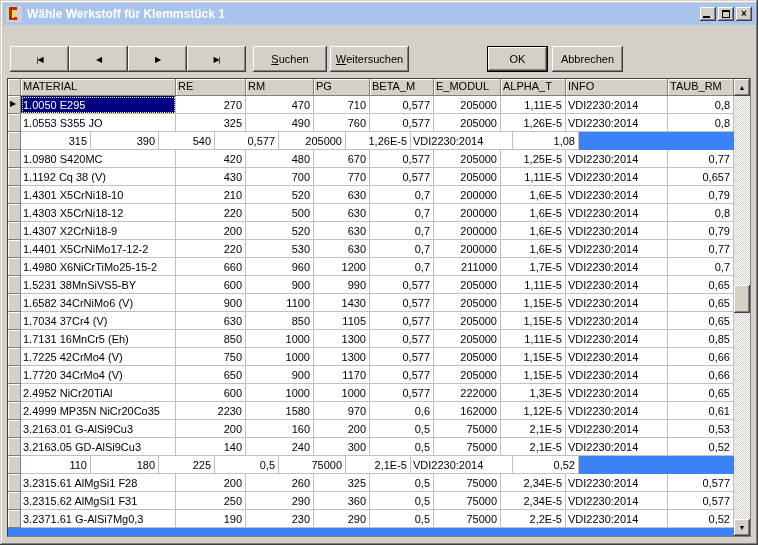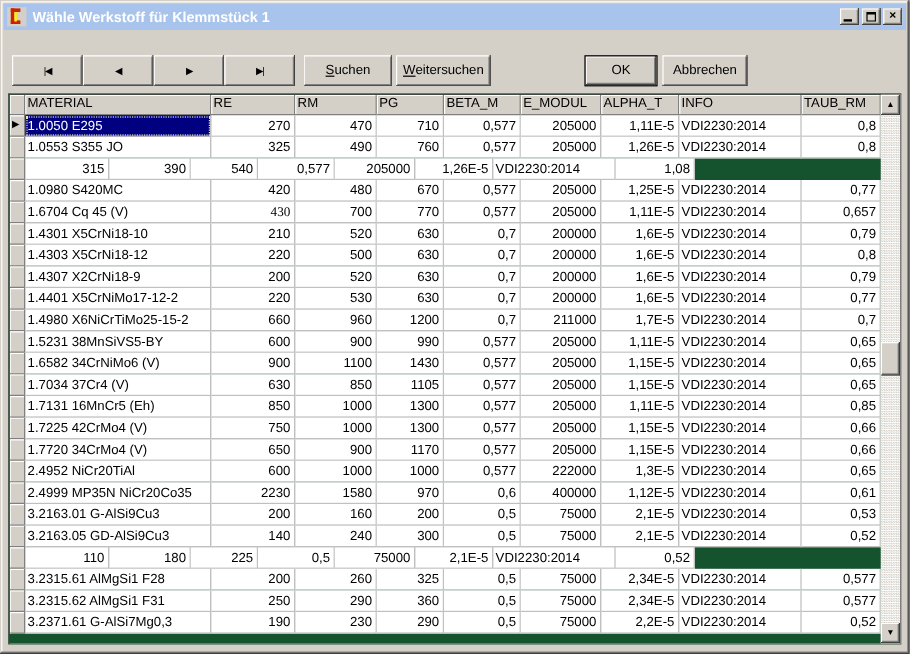--- a/index.html
+++ b/index.html
@@ -39,21 +39,21 @@
     box-shadow: inset -1px -1px 0 #404040, inset 1px 1px 0 #fff,
                 inset -2px -2px 0 #808080, inset 2px 2px 0 #d4d0c8;
     display:flex;align-items:center;justify-content:center;
     font-size:11px;cursor:default;text-align:center;
   }
   .btn.default{border:1px solid #000;}
   .nav-glyph{font-size:8px;letter-spacing:-1px;}
   
   .grid-box{
     position:absolute;left:7px;top:78px;width:744px;height:459px;
-    background:#14532d;border:1px solid #808080;
+    background:#3b82f6;border:1px solid #808080;
     border-top-color:#404040;border-left-color:#404040;
   }
   .grid-inner{position:absolute;left:0;top:0;right:16px;bottom:0;overflow:hidden;}
   .grid-row{display:flex;height:18px;}
   .grid-row.header{height:17px;}
   .hcell,.selcell{
     background:#d4d0c8;
     box-shadow: inset -1px -1px 0 #808080, inset 1px 1px 0 #ffffff;
     padding:1px 2px;white-space:nowrap;overflow:hidden;flex:0 0 auto;
   }
@@ -185,22 +185,22 @@
           <div class="cell num" style="width: 68px; flex-basis: 68px;">480</div>
           <div class="cell num" style="width: 56px; flex-basis: 56px;">670</div>
           <div class="cell num" style="width: 64px; flex-basis: 64px;">0,577</div>
           <div class="cell num" style="width: 67px; flex-basis: 67px;">205000</div>
           <div class="cell num" style="width: 65px; flex-basis: 65px;">1,25E-5</div>
           <div class="cell" style="width: 102px; flex-basis: 102px;">VDI2230:2014</div>
           <div class="cell num" style="width: 66px; flex-basis: 66px;">0,77</div>
         </div>
         <div class="grid-row">
           <div class="selcell"></div>
-          <div class="cell" style="width: 155px; flex-basis: 155px;">1.6704 Cq 45 (V)</div>
-          <div class="cell num" style="width: 70px; flex-basis: 70px; font-family: Liberation Serif, serif;">430</div>
+          <div class="cell" style="width: 155px; flex-basis: 155px;">1.1192 Cq 38 (V)</div>
+          <div class="cell num" style="width: 70px; flex-basis: 70px;">430</div>
           <div class="cell num" style="width: 68px; flex-basis: 68px;">700</div>
           <div class="cell num" style="width: 56px; flex-basis: 56px;">770</div>
           <div class="cell num" style="width: 64px; flex-basis: 64px;">0,577</div>
           <div class="cell num" style="width: 67px; flex-basis: 67px;">205000</div>
           <div class="cell num" style="width: 65px; flex-basis: 65px;">1,11E-5</div>
           <div class="cell" style="width: 102px; flex-basis: 102px;">VDI2230:2014</div>
           <div class="cell num" style="width: 66px; flex-basis: 66px;">0,657</div>
         </div>
         <div class="grid-row">
           <div class="selcell"></div>
@@ -346,21 +346,21 @@
           <div class="cell" style="width: 102px; flex-basis: 102px;">VDI2230:2014</div>
           <div class="cell num" style="width: 66px; flex-basis: 66px;">0,65</div>
         </div>
         <div class="grid-row">
           <div class="selcell"></div>
           <div class="cell" style="width: 155px; flex-basis: 155px;">2.4999 MP35N NiCr20Co35</div>
           <div class="cell num" style="width: 70px; flex-basis: 70px;">2230</div>
           <div class="cell num" style="width: 68px; flex-basis: 68px;">1580</div>
           <div class="cell num" style="width: 56px; flex-basis: 56px;">970</div>
           <div class="cell num" style="width: 64px; flex-basis: 64px;">0,6</div>
-          <div class="cell num" style="width: 67px; flex-basis: 67px;">400000</div>
+          <div class="cell num" style="width: 67px; flex-basis: 67px;">162000</div>
           <div class="cell num" style="width: 65px; flex-basis: 65px;">1,12E-5</div>
           <div class="cell" style="width: 102px; flex-basis: 102px;">VDI2230:2014</div>
           <div class="cell num" style="width: 66px; flex-basis: 66px;">0,61</div>
         </div>
         <div class="grid-row">
           <div class="selcell"></div>
           <div class="cell" style="width: 155px; flex-basis: 155px;">3.2163.01 G-AlSi9Cu3</div>
           <div class="cell num" style="width: 70px; flex-basis: 70px;">200</div>
           <div class="cell num" style="width: 68px; flex-basis: 68px;">160</div>
           <div class="cell num" style="width: 56px; flex-basis: 56px;">200</div>

